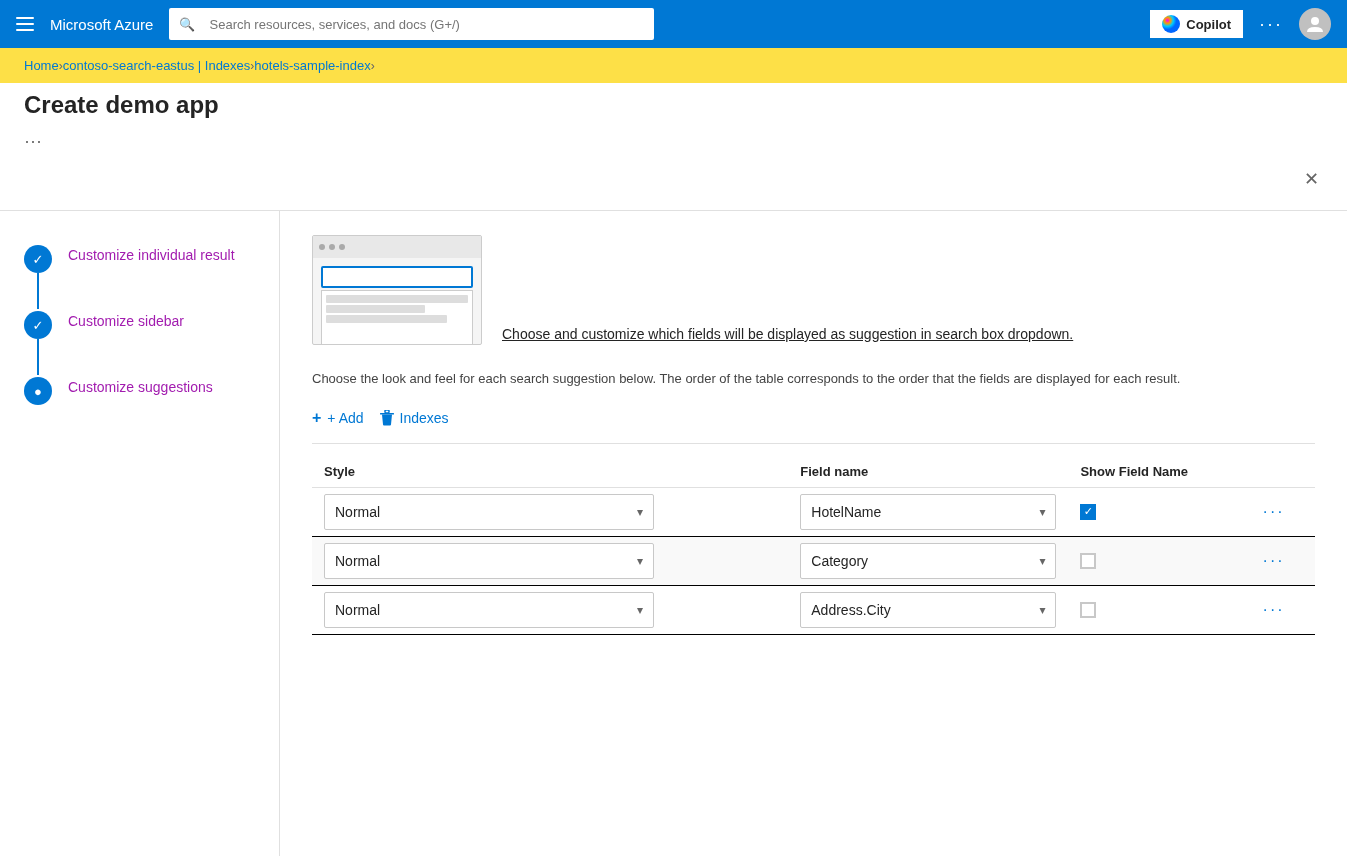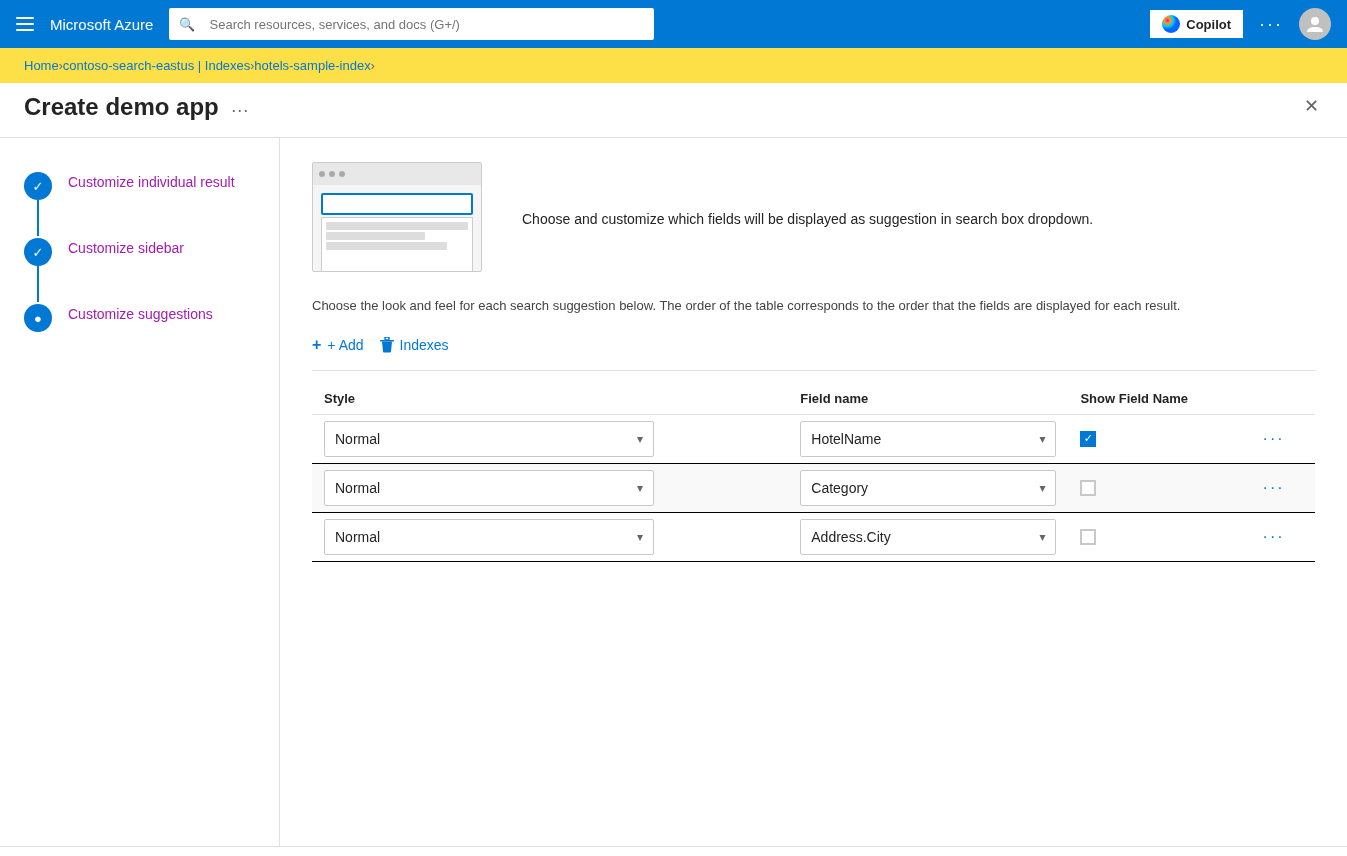--- a/index.html
+++ b/index.html
@@ -82,23 +82,24 @@
       gap: 0;
       background: #fde047;
     }
     .breadcrumb a { color: #0078d4; text-decoration: none; }
     .breadcrumb-sep { color: #666; font-size: 12px; }
 
     
     .page-header {
       padding: 8px 24px 16px 24px;
       display: flex;
-      align-items: flex-end;
+      align-items: flex-start;
       gap: 12px;
       border-bottom: 1px solid #e0e0e0;
+      flex-direction: column;
     }
     .page-title {
       font-size: 24px;
       font-weight: 600;
       color: #242424;
     }
     .page-title-dots { color: #666; font-size: 18px; cursor: pointer; }
     .page-close {
       margin-left: auto;
       cursor: pointer;
@@ -161,23 +162,24 @@
     
     .wizard-content {
       flex: 1;
       padding: 24px 32px;
       overflow-y: auto;
     }
 
     
     .preview-row {
       display: flex;
-      gap: 40px;
+      gap: 20px;
       margin-bottom: 24px;
-      align-items: center;
+      align-items: flex-end;
+      text-decoration: underline;
     }
     .preview-mockup {
       width: 170px;
       height: 110px;
       border: 1px solid #ccc;
       background: #f5f5f5;
       flex-shrink: 0;
       position: relative;
       border-radius: 2px;
       overflow: hidden;

